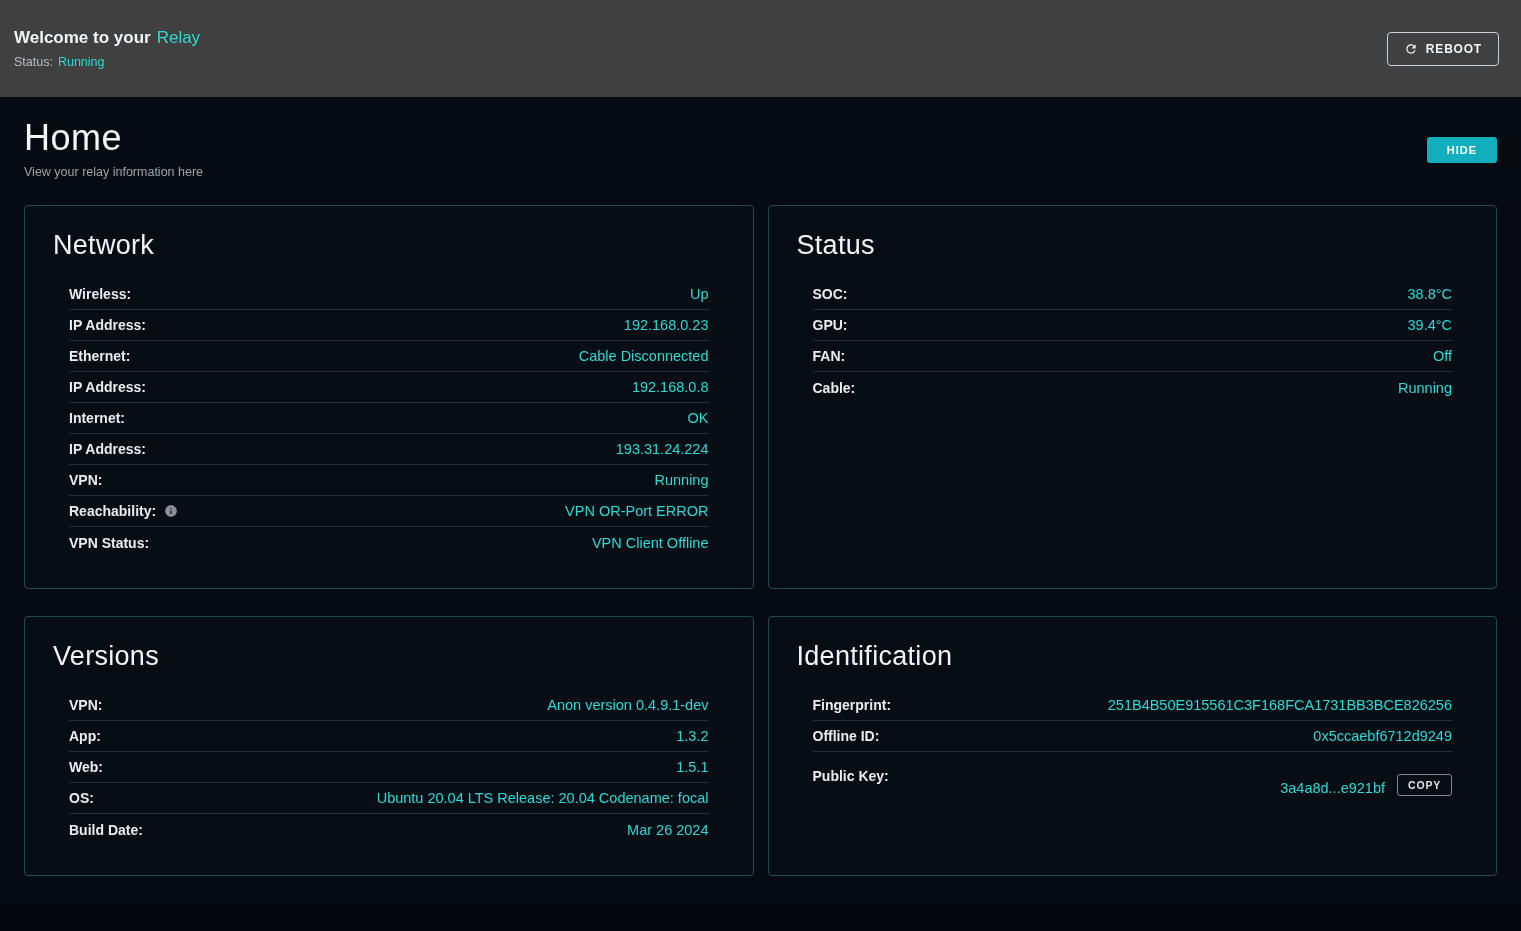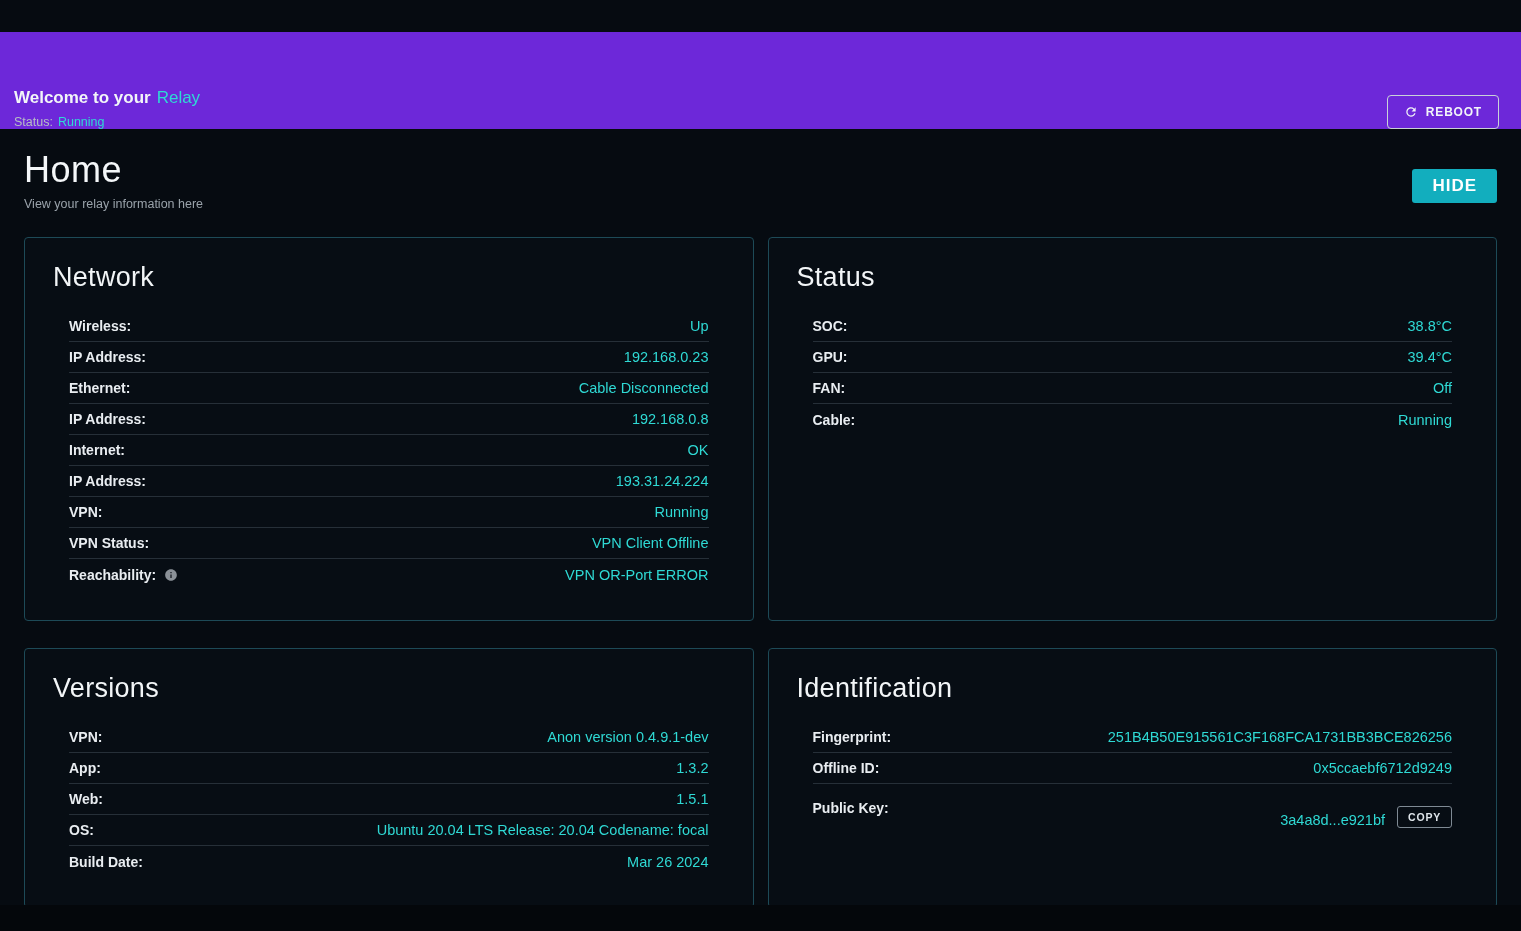--- a/index.html
+++ b/index.html
@@ -8,26 +8,25 @@
     font-family: "Liberation Sans", "DejaVu Sans", sans-serif;
     background: #060b11;
     color: #e6eaee;
     overflow: hidden;
     position: relative;
   }
 
   
   .topbar {
     height: 97px;
-    background: #6d28d9;
+    background: #404040;
     display: flex;
-    align-items: flex-end;
+    align-items: center;
     justify-content: space-between;
     padding: 0 22px 0 14px;
-    margin-top: 32px;
   }
   .welcome-block { display: flex; flex-direction: column; gap: 7px; }
   .welcome-title {
     font-size: 17px;
     font-weight: 700;
     color: #f2f5f8;
     display: flex;
     gap: 6px;
   }
   .welcome-title .accent { color: #2fd9d4; font-weight: 400; }
@@ -56,21 +55,21 @@
   .page-head { display: flex; justify-content: space-between; align-items: flex-start; }
   .page-title { font-size: 36px; font-weight: 400; color: #f4f7f9; letter-spacing: 0.5px; }
   .page-subtitle { font-size: 12.5px; color: #9aa3ab; margin-top: 6px; }
   .hide-btn {
     margin-top: 20px;
     background: #12aebe;
     border: none;
     border-radius: 3px;
     color: #ffffff;
     font-family: inherit;
-    font-size: 17px;
+    font-size: 11px;
     font-weight: 700;
     letter-spacing: 1px;
     padding: 7px 20px;
     cursor: pointer;
   }
 
   
   .cards-grid {
     margin-top: 26px;
     display: grid;
@@ -224,40 +223,40 @@
             <span class="row-left">
               <span class="row-label">VPN:</span>
 
             </span>
             <span class="row-right">
               <span class="row-value">Running</span>
             </span>
           </div>
           <div class="row">
             <span class="row-left">
-              <span class="row-label">VPN Status:</span>
-
-            </span>
-            <span class="row-right">
-              <span class="row-value">VPN Client Offline</span>
-            </span>
-          </div>
-          <div class="row">
-            <span class="row-left">
               <span class="row-label">Reachability:</span>
               <span class="info-icon">
                 <svg width="14" height="14" viewBox="0 0 24 24" fill="#8a9097" aria-hidden="true">
                   <path d="M12 2C6.48 2 2 6.48 2 12s4.48 10 10 10 10-4.48 10-10S17.52 2 12 2zm1 15h-2v-6h2v6zm0-8h-2V7h2v2z"></path>
                 </svg>
               </span>
             </span>
             <span class="row-right">
               <span class="row-value">VPN OR-Port ERROR</span>
             </span>
           </div>
+          <div class="row">
+            <span class="row-left">
+              <span class="row-label">VPN Status:</span>
+
+            </span>
+            <span class="row-right">
+              <span class="row-value">VPN Client Offline</span>
+            </span>
+          </div>
       </div>
     </section>
 
     <section class="card">
       <h2 class="card-title">Status</h2>
       <div class="rows">
         <div class="row">
             <span class="row-left">
               <span class="row-label">SOC:</span>
             </span>

